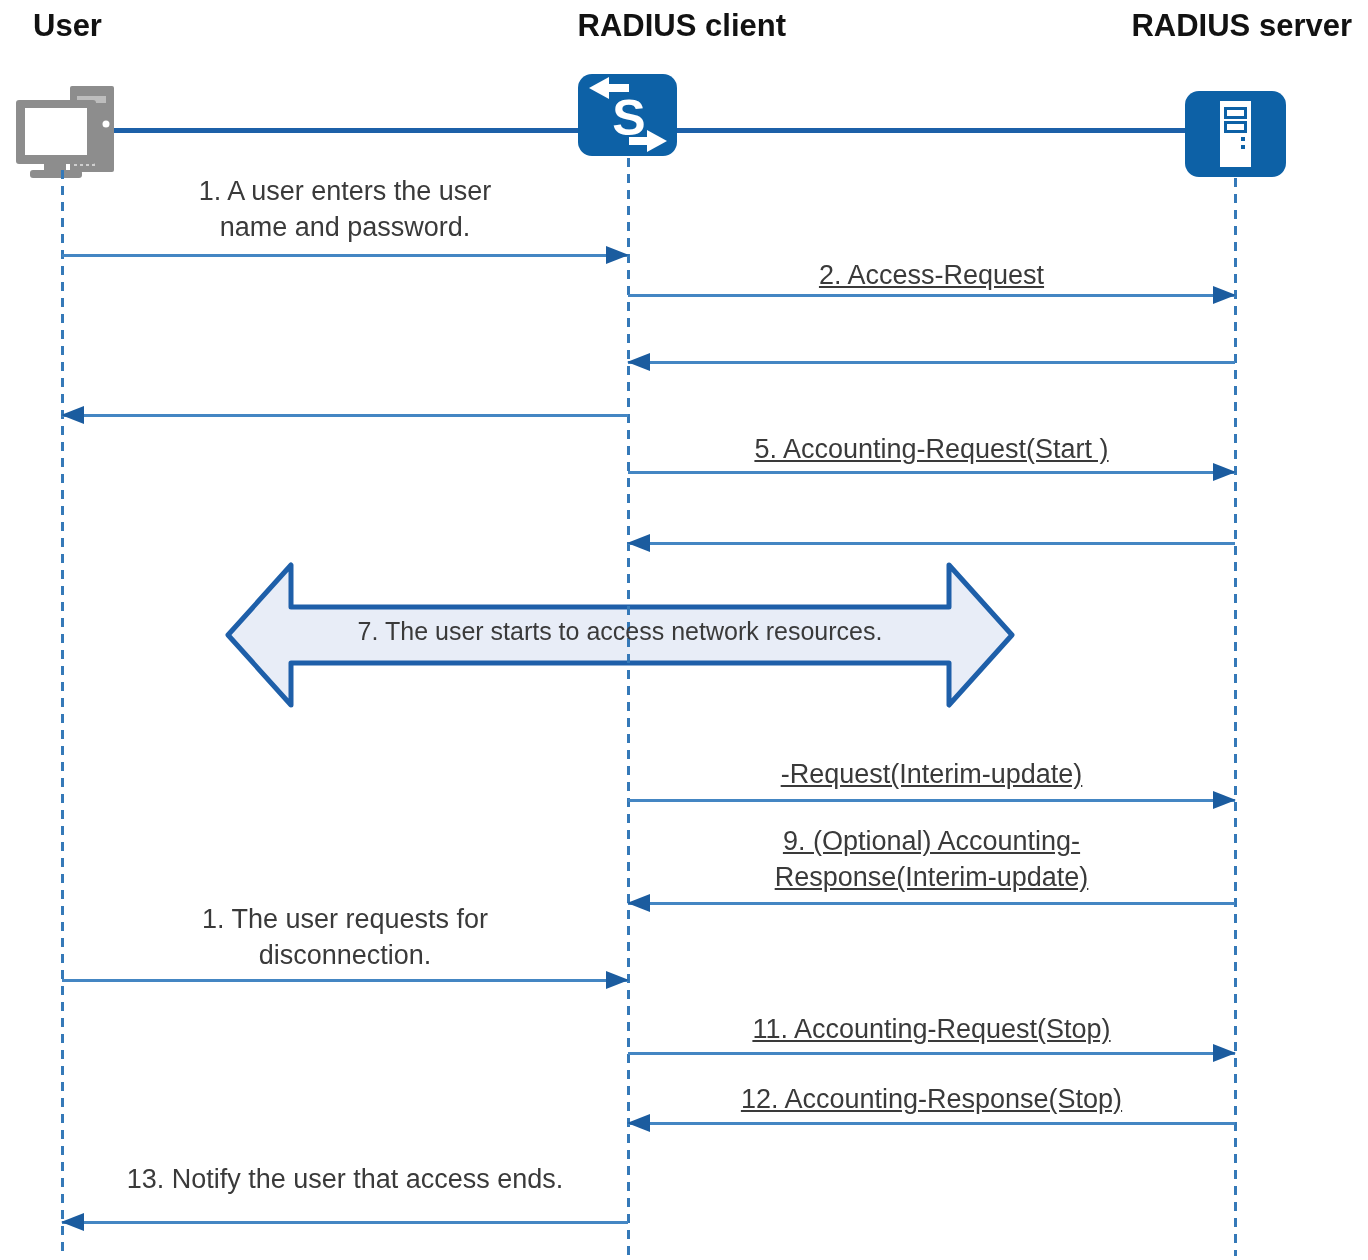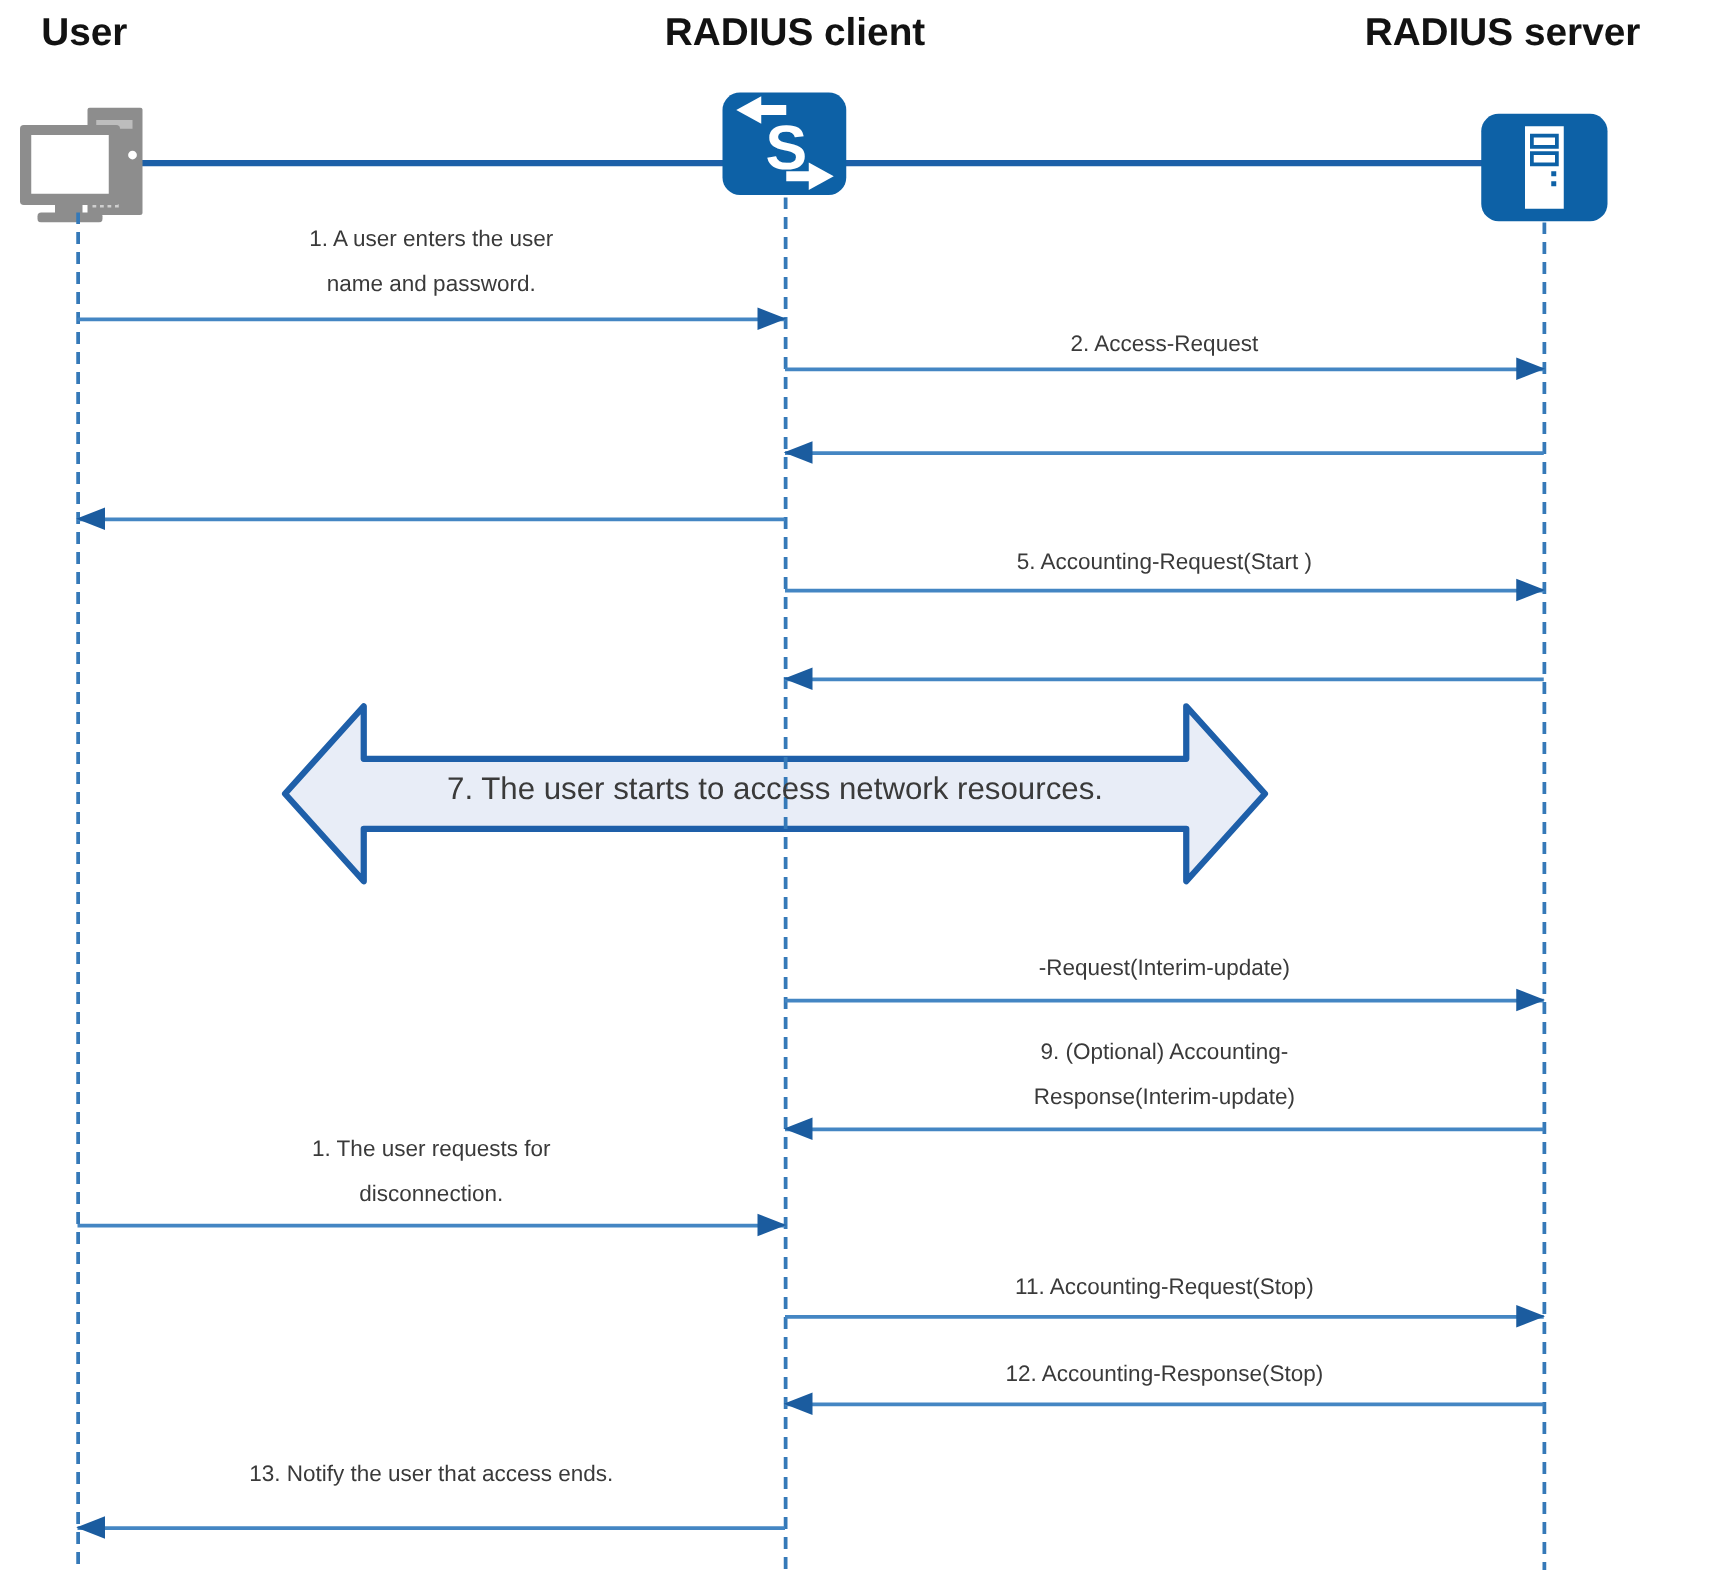--- a/index.html
+++ b/index.html
@@ -1,45 +1,45 @@
 <!DOCTYPE html>
 <html><head>
 <meta charset="utf-8">
 <style>
   html,body{margin:0;padding:0;background:#ffffff;}
   body{width:1368px;height:1260px;position:relative;overflow:hidden;
        font-family:"Liberation Sans","DejaVu Sans",sans-serif;}
   .stage{position:absolute;left:0;top:0;width:1368px;height:1260px;}
 
   .hdr{position:absolute;top:8px;font-size:31px;font-weight:bold;color:#121212;
-       text-align:center;white-space:nowrap;}
+       text-align:right;white-space:nowrap;}
 
   .conn{position:absolute;left:112px;top:128px;width:1076px;height:5px;background:#1c60a8;z-index:1;}
 
   .lifeline{position:absolute;width:3px;z-index:4;
     background:repeating-linear-gradient(to bottom,#3579b8 0 9px,transparent 9px 16px);}
 
   .icon{position:absolute;z-index:2;}
 
   .band-svg{position:absolute;left:225px;top:560px;z-index:3;}
   .band-label{position:absolute;left:225px;top:617px;width:790px;text-align:center;
       font-size:25px;color:#3a3a3a;z-index:5;white-space:nowrap;}
 
-  .lbl{position:absolute;text-align:center;font-size:18px;line-height:36px;
+  .lbl{position:absolute;text-align:center;font-size:27px;line-height:36px;
        color:#3a3a3a;z-index:5;}
   .arr{position:absolute;height:3px;background:#4486c3;z-index:5;}
   .arr::after{content:"";position:absolute;top:-8px;width:0;height:0;
        border-top:9px solid transparent;border-bottom:9px solid transparent;}
   .arr.right::after{right:-1px;border-left:23px solid #1b5c9f;}
   .arr.left::after{left:-1px;border-right:23px solid #1b5c9f;}
 
   .uc{left:62px;width:566px;}   
   .cs{left:628px;width:607px;}  
   .lbl.uc{left:67px;width:556px;}
-  .lbl.cs{left:633px;width:597px;}
+  .lbl.cs{left:633px;width:597px;text-decoration:underline;}
 </style>
 </head>
 <body>
 
 <div class="stage">
 
   <div class="hdr" style="left:33px;">User</div>
   <div class="hdr" style="left:486px;width:300px;">RADIUS client</div>
   <div class="hdr" style="left:1052px;width:300px;">RADIUS server</div>
 

